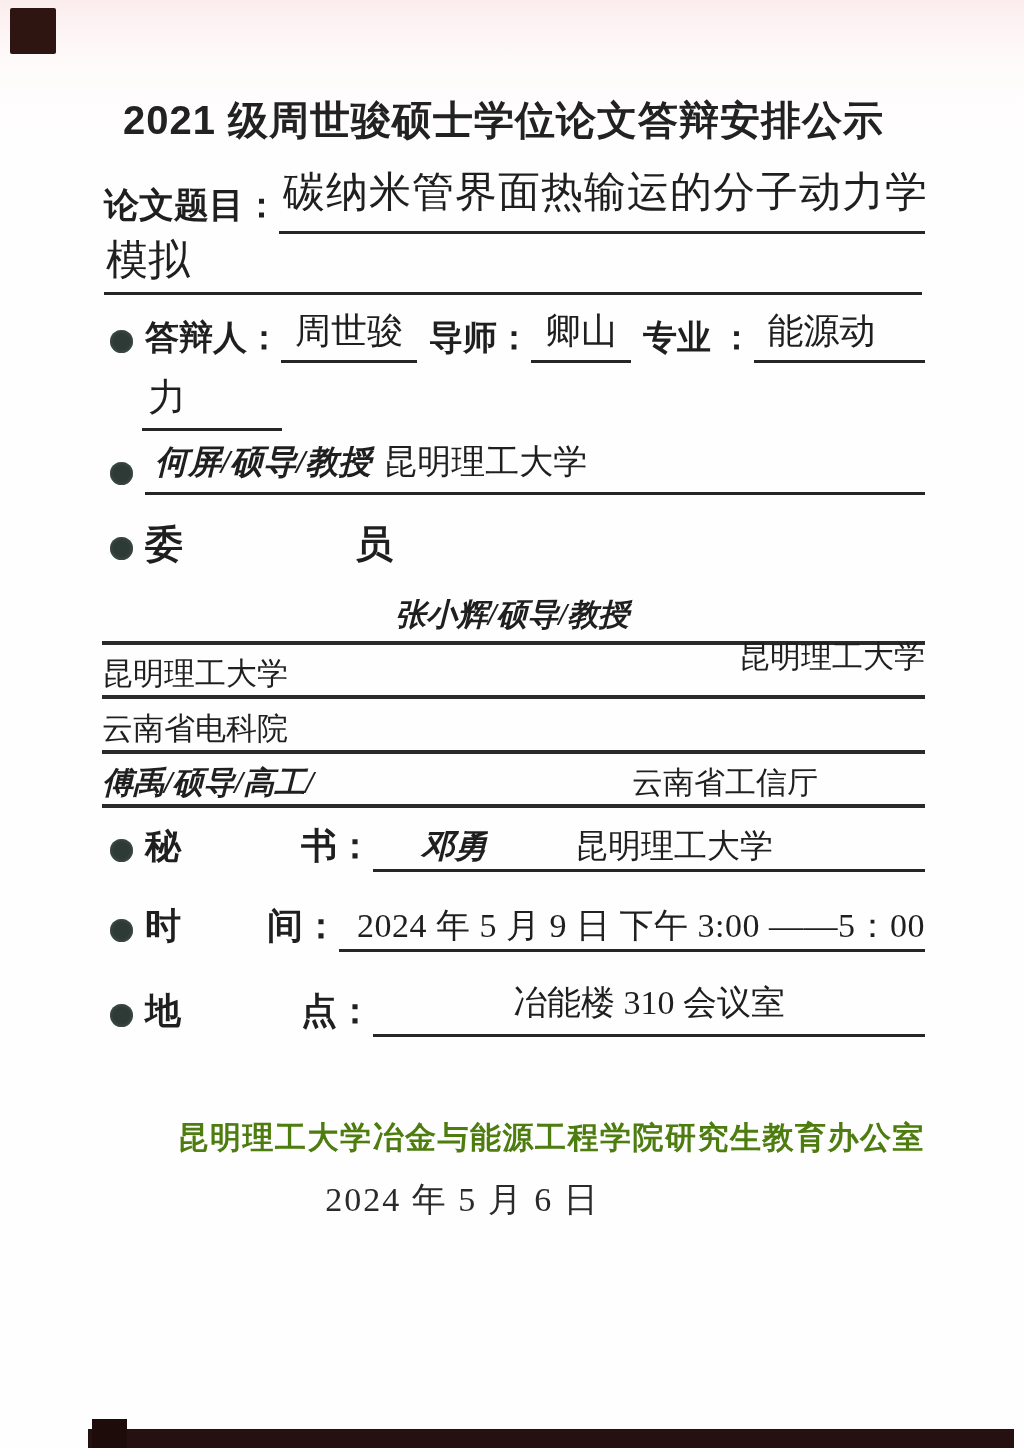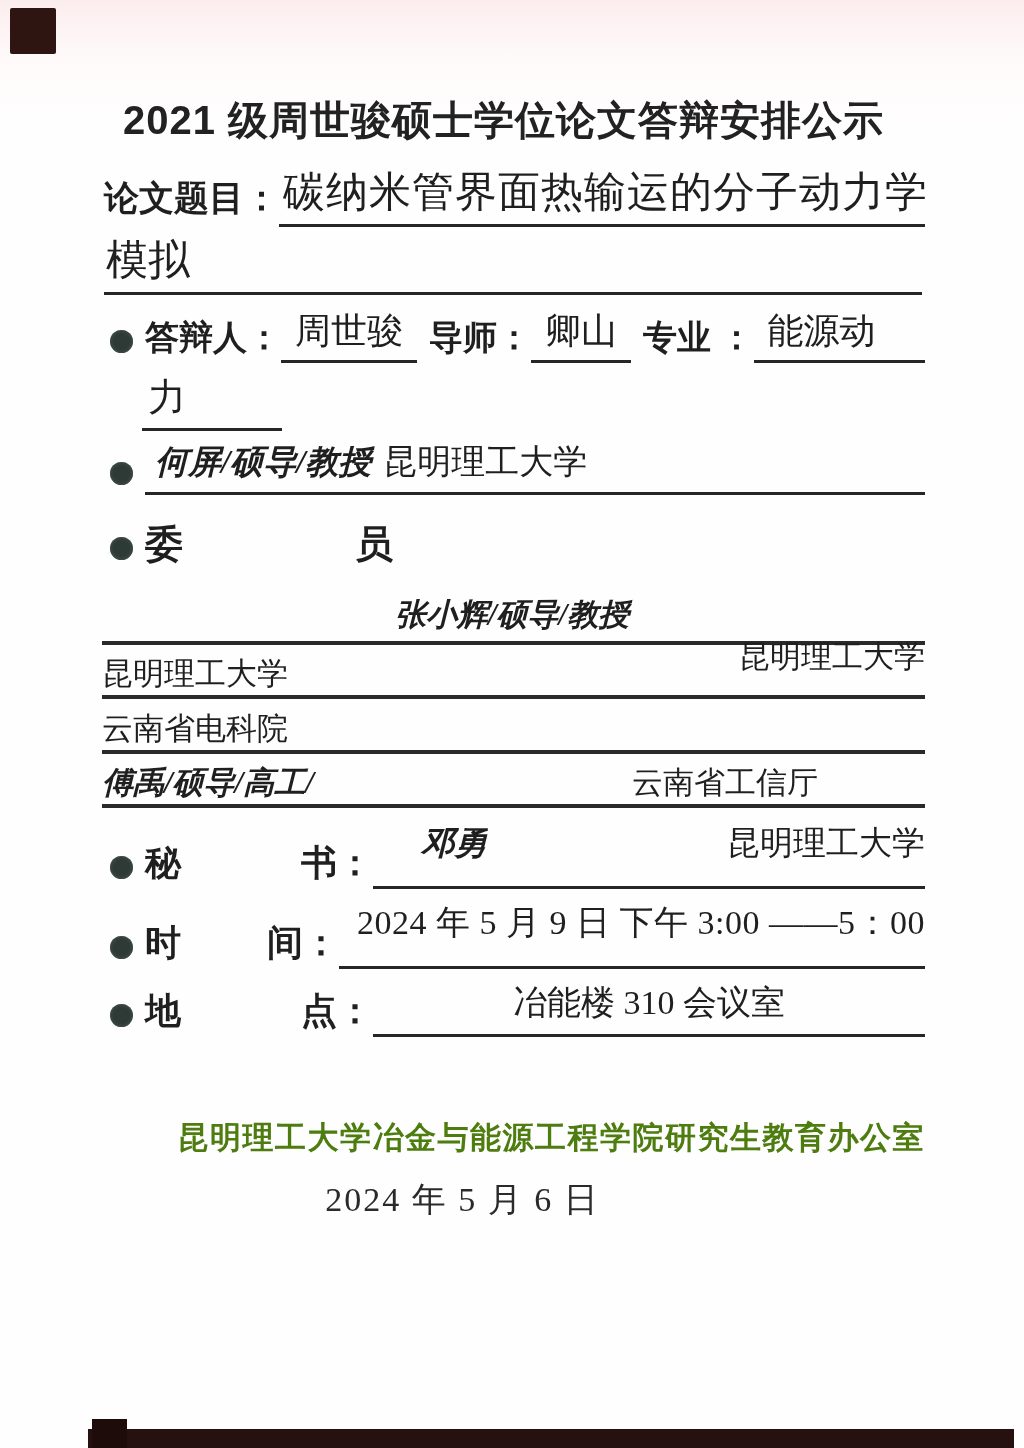--- a/index.html
+++ b/index.html
@@ -42,41 +42,41 @@
     background:#2e3a35;flex:0 0 auto;
     margin:0 12px 10px 6px;
     box-shadow:inset 0 0 4px #4c5a54;
   }
   .lbl{font-weight:bold;font-size:34px;line-height:50px;white-space:nowrap;}
   .lbl-big{font-weight:bold;font-size:36px;line-height:52px;white-space:nowrap;}
   .ul{border-bottom:3px solid #262626;}
   .ul4{border-bottom:4px solid #2a2a2a;}
   .thesis-line1{top:164px;left:104px;right:99px;}
   .thesis-label{font-weight:bold;font-size:35px;line-height:56px;white-space:nowrap;}
-  .thesis-value{flex:1;font-size:42px;line-height:56px;letter-spacing:1px;padding:0 2px 4px 4px;white-space:nowrap;overflow:hidden;}
+  .thesis-value{flex:1;font-size:42px;line-height:56px;letter-spacing:1px;padding:0 2px 11px 4px;white-space:nowrap;overflow:hidden;}
   .thesis-line2{top:232px;left:104px;right:102px;}
   .thesis-value2{flex:1;font-size:42px;line-height:56px;padding:0 0 4px 2px;}
   .cand{top:306px;left:104px;right:99px;}
   .val{font-size:36px;line-height:50px;padding:0 14px 4px 14px;white-space:nowrap;}
   .gap-l{margin-left:12px;}
   .flex1{flex:1;}
   .li-row{top:372px;left:142px;}
   .li-char{font-size:38px;line-height:50px;padding:0 96px 6px 6px;}
   .chair{top:438px;left:104px;right:99px;}
   .chair-fill{flex:1;display:flex;align-items:flex-end;padding:0 0 6px 10px;white-space:nowrap;}
   .script{font-style:italic;font-weight:bold;font-size:33px;line-height:48px;}
   .plain34{font-size:34px;line-height:48px;}
   .wei{top:518px;left:104px;}
   .wei .lbl-big{font-size:38px;}
   .wei-spacer{display:inline-block;width:172px;}
   .member{left:102px;right:99px;height:47px;}
   .m-name{font-style:italic;font-weight:bold;font-size:31px;line-height:42px;width:530px;white-space:nowrap;}
   .m-aff{font-size:31px;line-height:42px;white-space:nowrap;}
   .trio-spacer{display:inline-block;width:120px;}
-  .fill-ul{flex:1;display:flex;align-items:flex-end;padding-bottom:20px;white-space:nowrap;justify-content:space-between;}
+  .fill-ul{flex:1;display:flex;align-items:flex-end;padding-bottom:0;white-space:nowrap;}
   .sec{top:820px;left:104px;right:99px;}
   .sec-name{font-style:italic;font-weight:bold;font-size:33px;line-height:46px;margin-left:48px;}
   .sec-aff{font-size:33px;line-height:46px;margin-left:88px;}
   .time{top:900px;left:104px;right:99px;}
   .time-val{font-size:34px;line-height:46px;margin-left:18px;letter-spacing:0.5px;}
   .venue{top:980px;left:104px;right:99px;}
   .venue-fill{flex:1;border-bottom:3px solid #262626;padding-bottom:8px;text-align:center;}
   .venue-val{font-size:34px;line-height:46px;}
   .foot-office{
     position:absolute;top:1118px;left:0;right:99px;

